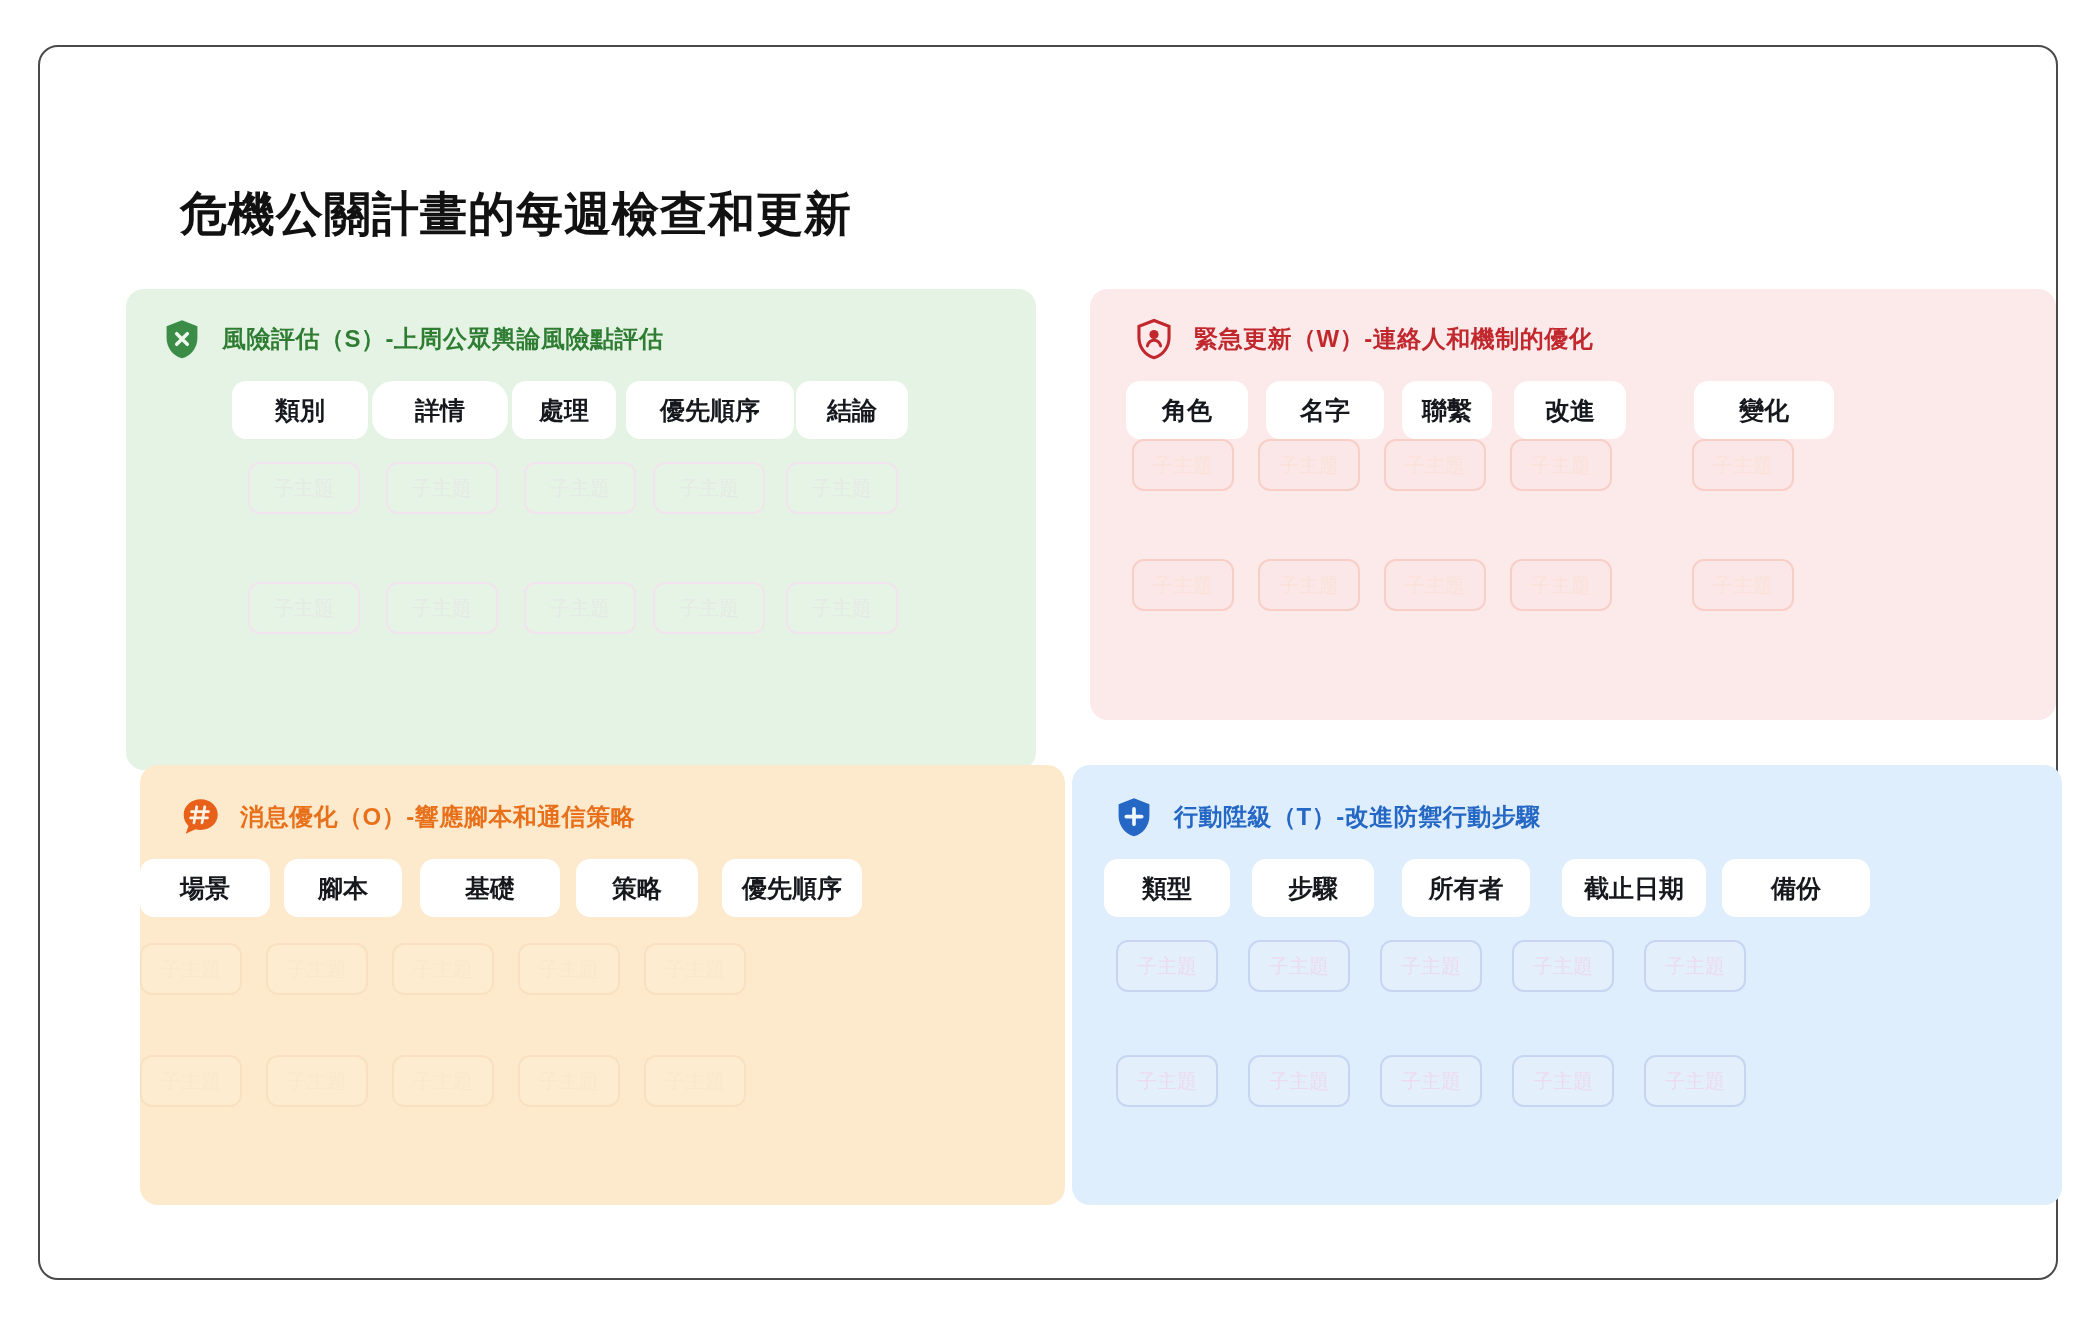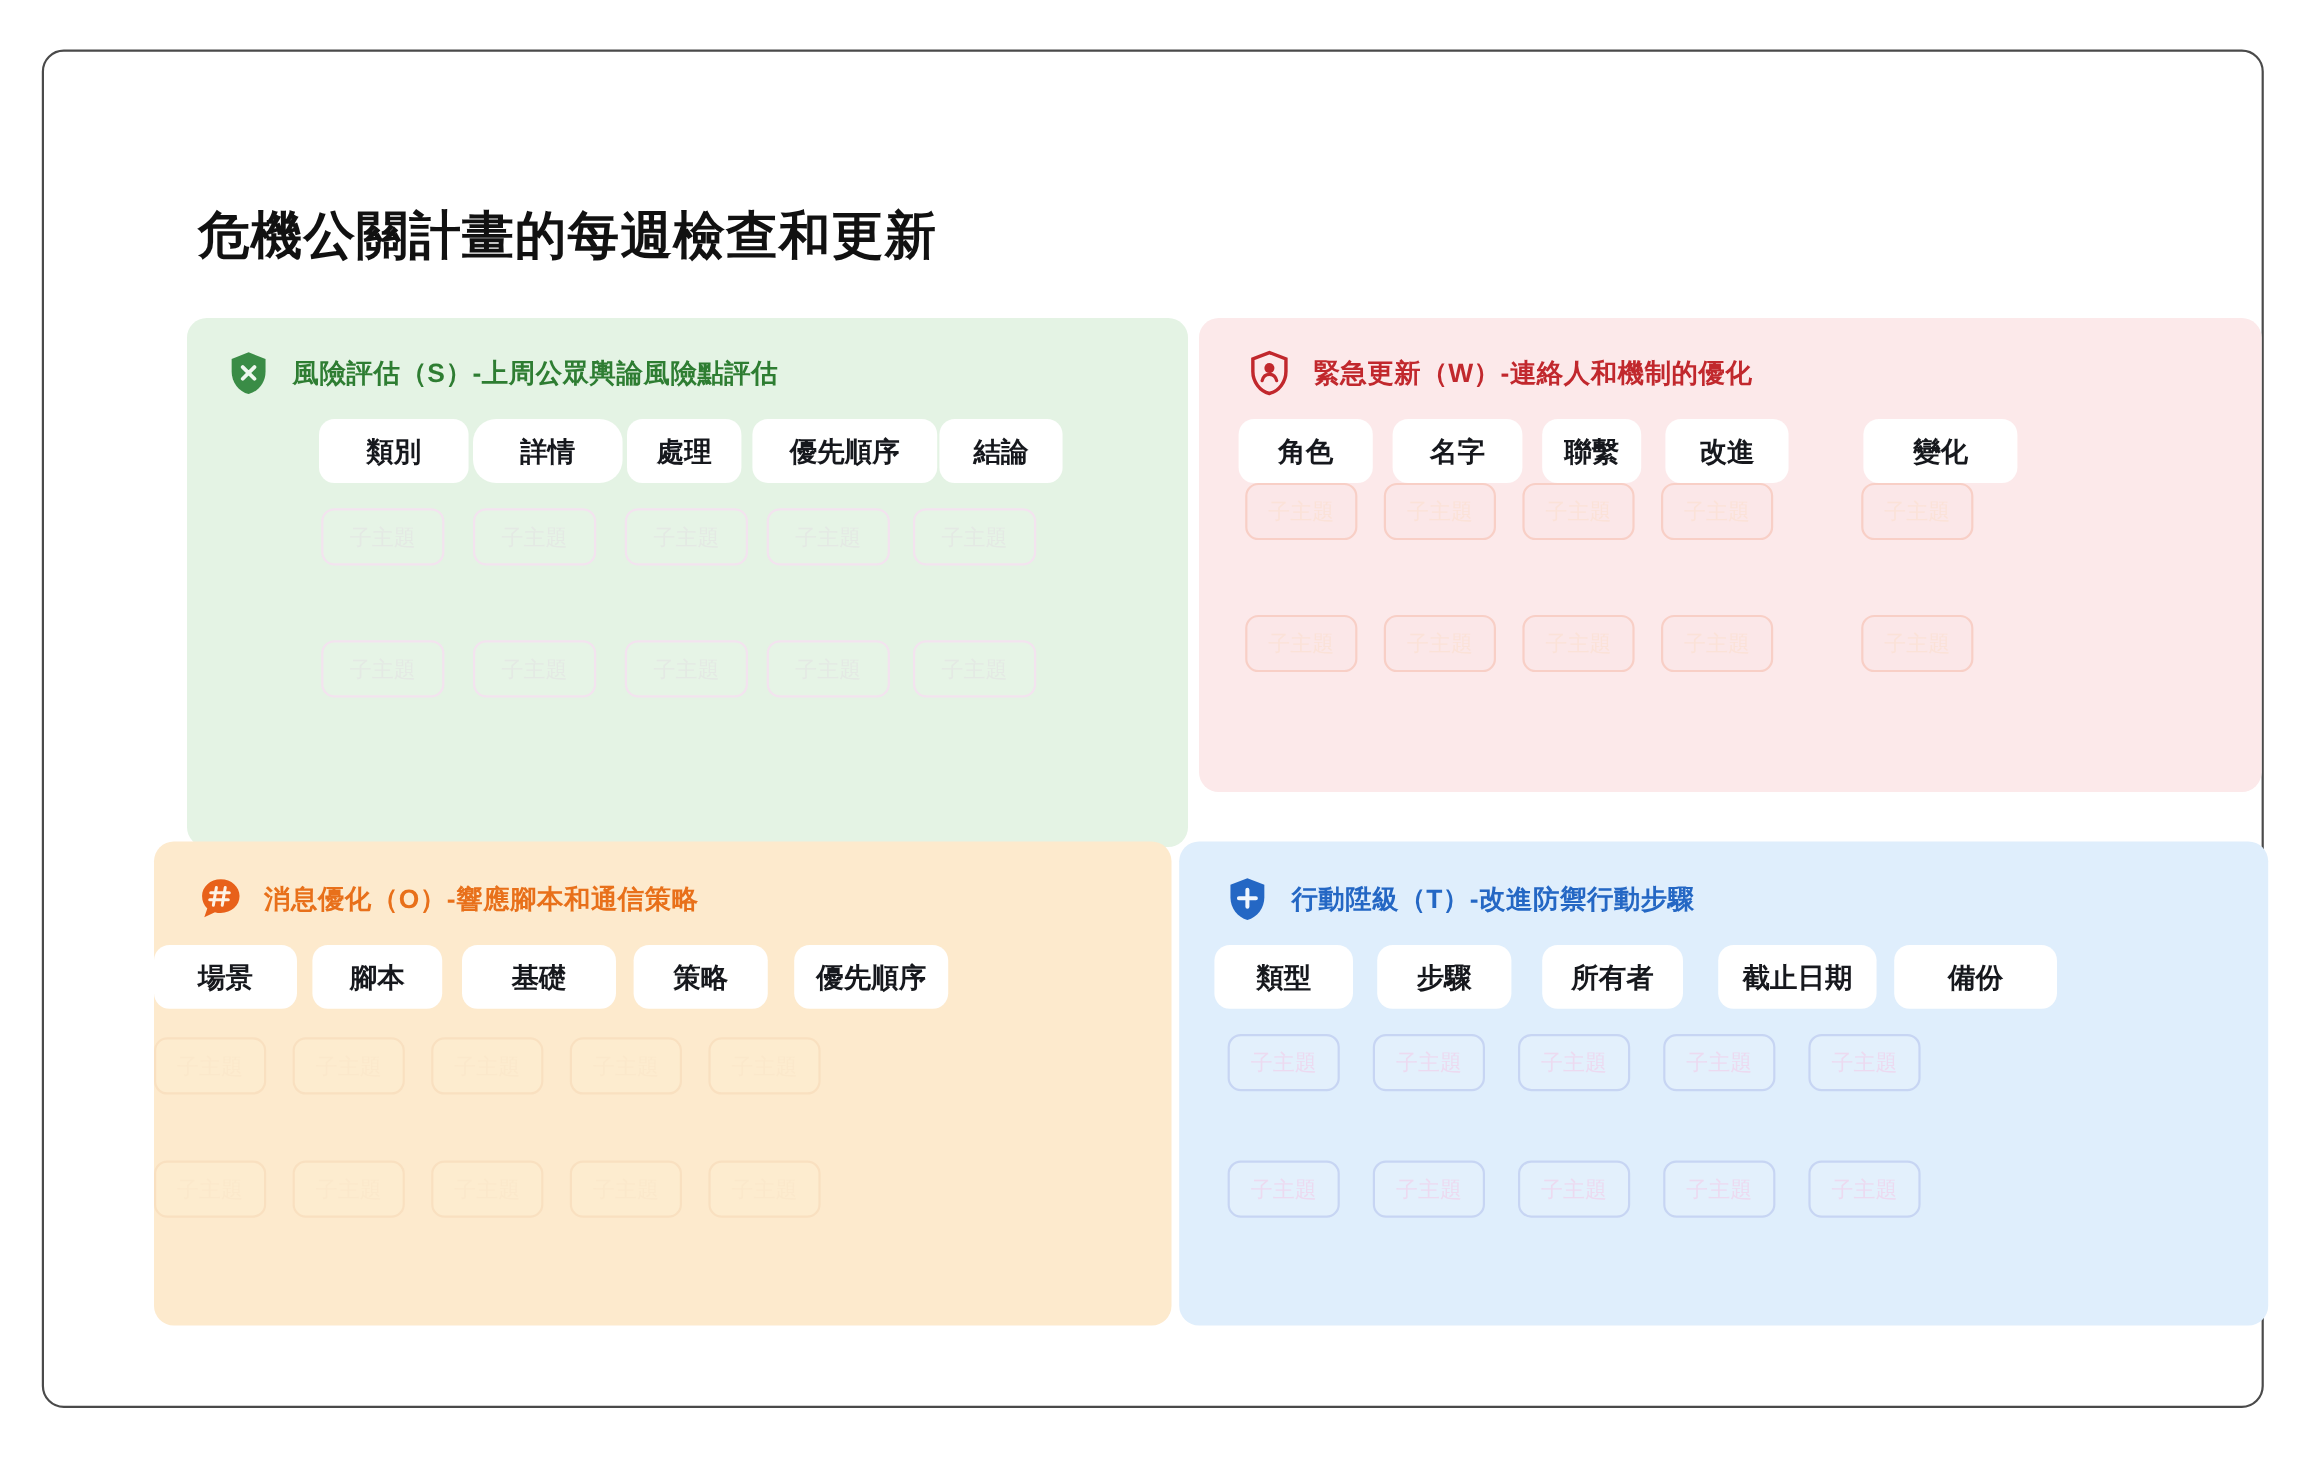--- a/index.html
+++ b/index.html
@@ -46,21 +46,21 @@
   }
 
   .card {
     position: absolute;
     box-sizing: border-box;
     border-radius: 18px;
     overflow: hidden;
   }
 
   
-  .card.c0 { left: 126px;  top: 289px; width: 910px;  height: 481px; margin-left: 44px; }
+  .card.c0 { left: 126px;  top: 289px; width: 910px;  height: 481px; }
   .card.c1 { left: 1090px; top: 289px; width: 966px;  height: 431px; padding-left: 43px; }
   .card.c2 { left: 140px;  top: 765px; width: 925px;  height: 440px; }
   .card.c3 { left: 1072px; top: 765px; width: 990px;  height: 440px; }
 
   .card-header {
     position: absolute;
     display: flex;
     align-items: center;
     gap: 18px;
     white-space: nowrap;
@@ -132,21 +132,21 @@
   .card.c2 { background: #fdeacd; }
   .card.c2 .card-title { color: #e8701a; }
   .card.c2 .cell { background: #fdeccf; border-color: #f9e0c0; color: #fbe8cb; }
 
   
   .card.c3 { background: #dfeefc; }
   .card.c3 .card-title { color: #2467c4; }
   .card.c3 .cell { background: #e3f0fc; border-color: #c7d5f3; color: #ecdaf0; }
 
   
-  .card.c0 .header-row { left: 14px;  top: 92px;  gap: 0; }
+  .card.c0 .header-row { left: 0px;  top: 92px;  gap: 0; }
   .card.c1 .header-row { left: 0px;  top: 92px;  gap: 0; }
   .card.c2 .header-row { left: 0px;  top: 94px;  gap: 0; }
   .card.c3 .header-row { left: 0px;  top: 94px;  gap: 0; }
 
   .card.c0 .cell-row.r0 { left: 0px; top: 173px; }
   .card.c0 .cell-row.r1 { left: 0px; top: 293px; }
   .card.c1 .cell-row.r0 { left: 0px; top: 150px; }
   .card.c1 .cell-row.r1 { left: 0px; top: 270px; }
   .card.c2 .cell-row.r0 { left: 0px; top: 178px; }
   .card.c2 .cell-row.r1 { left: 0px; top: 290px; }

